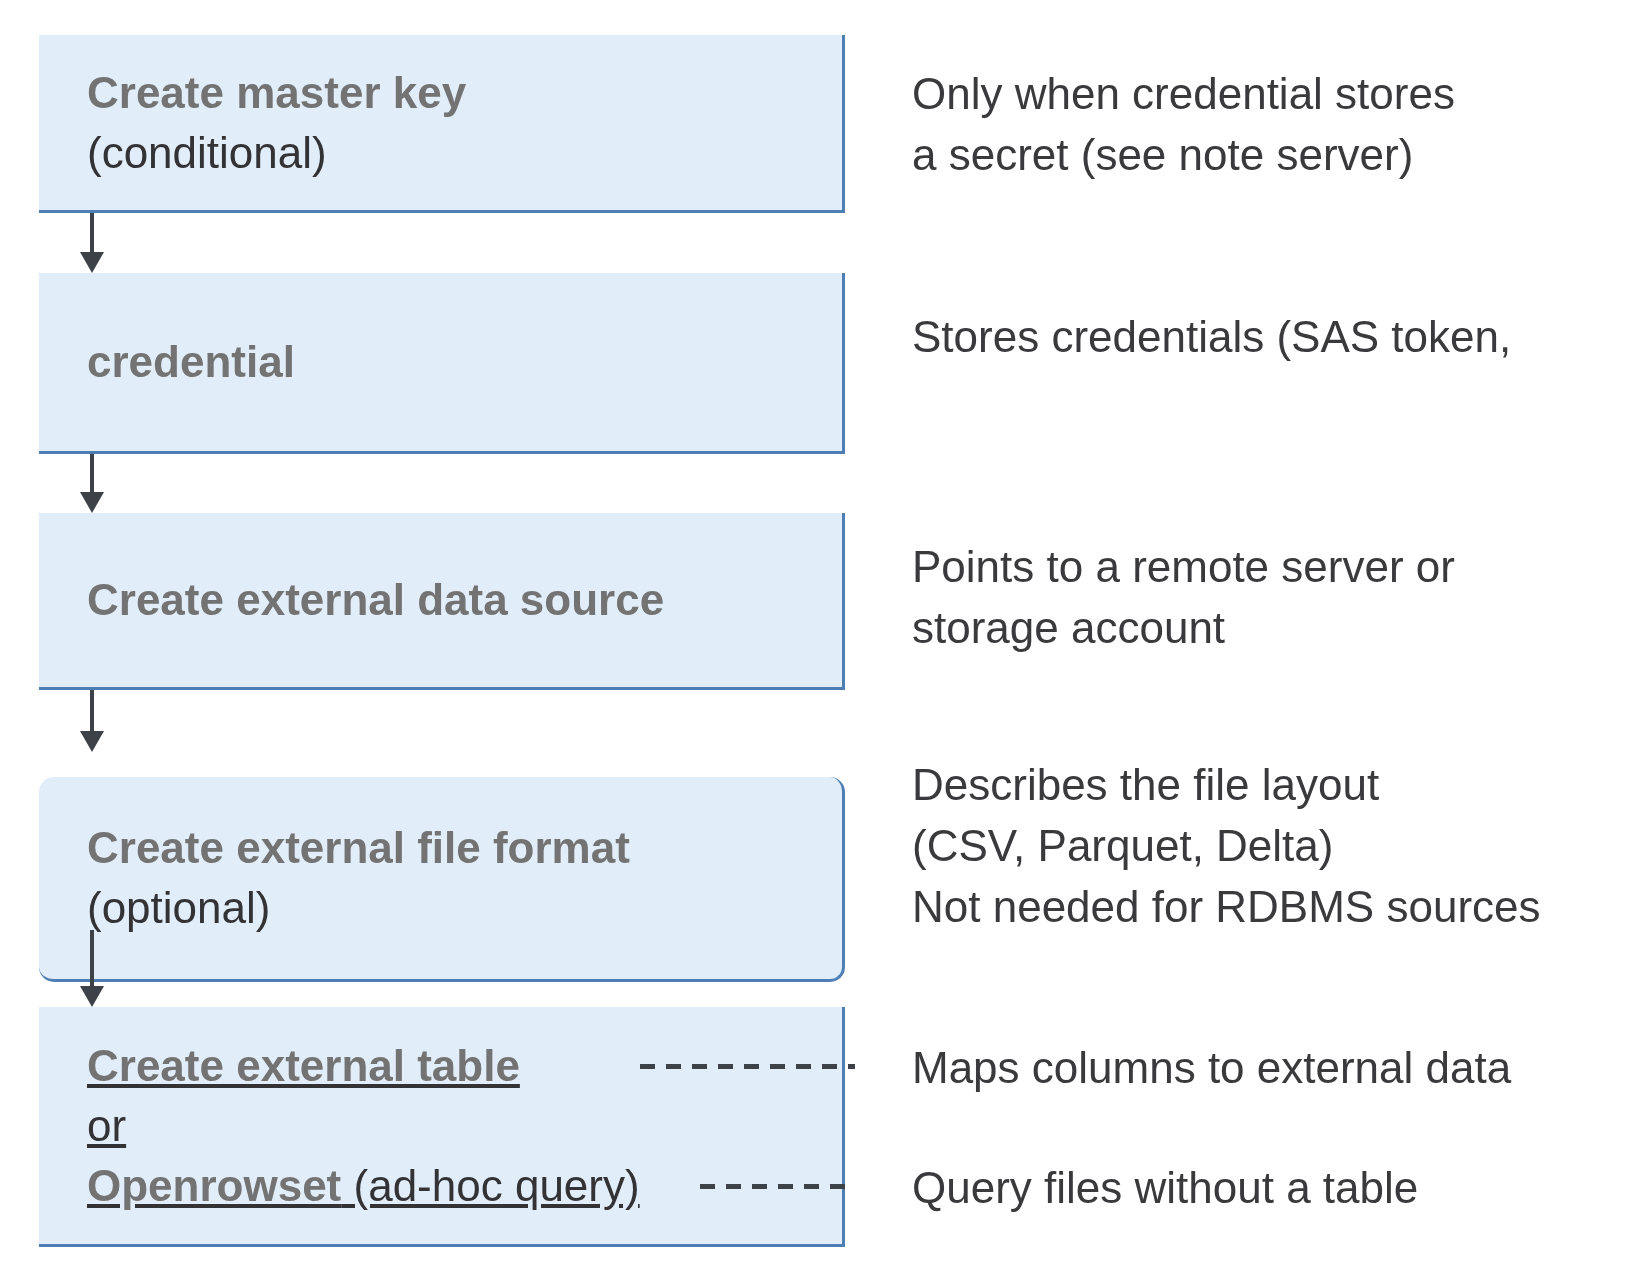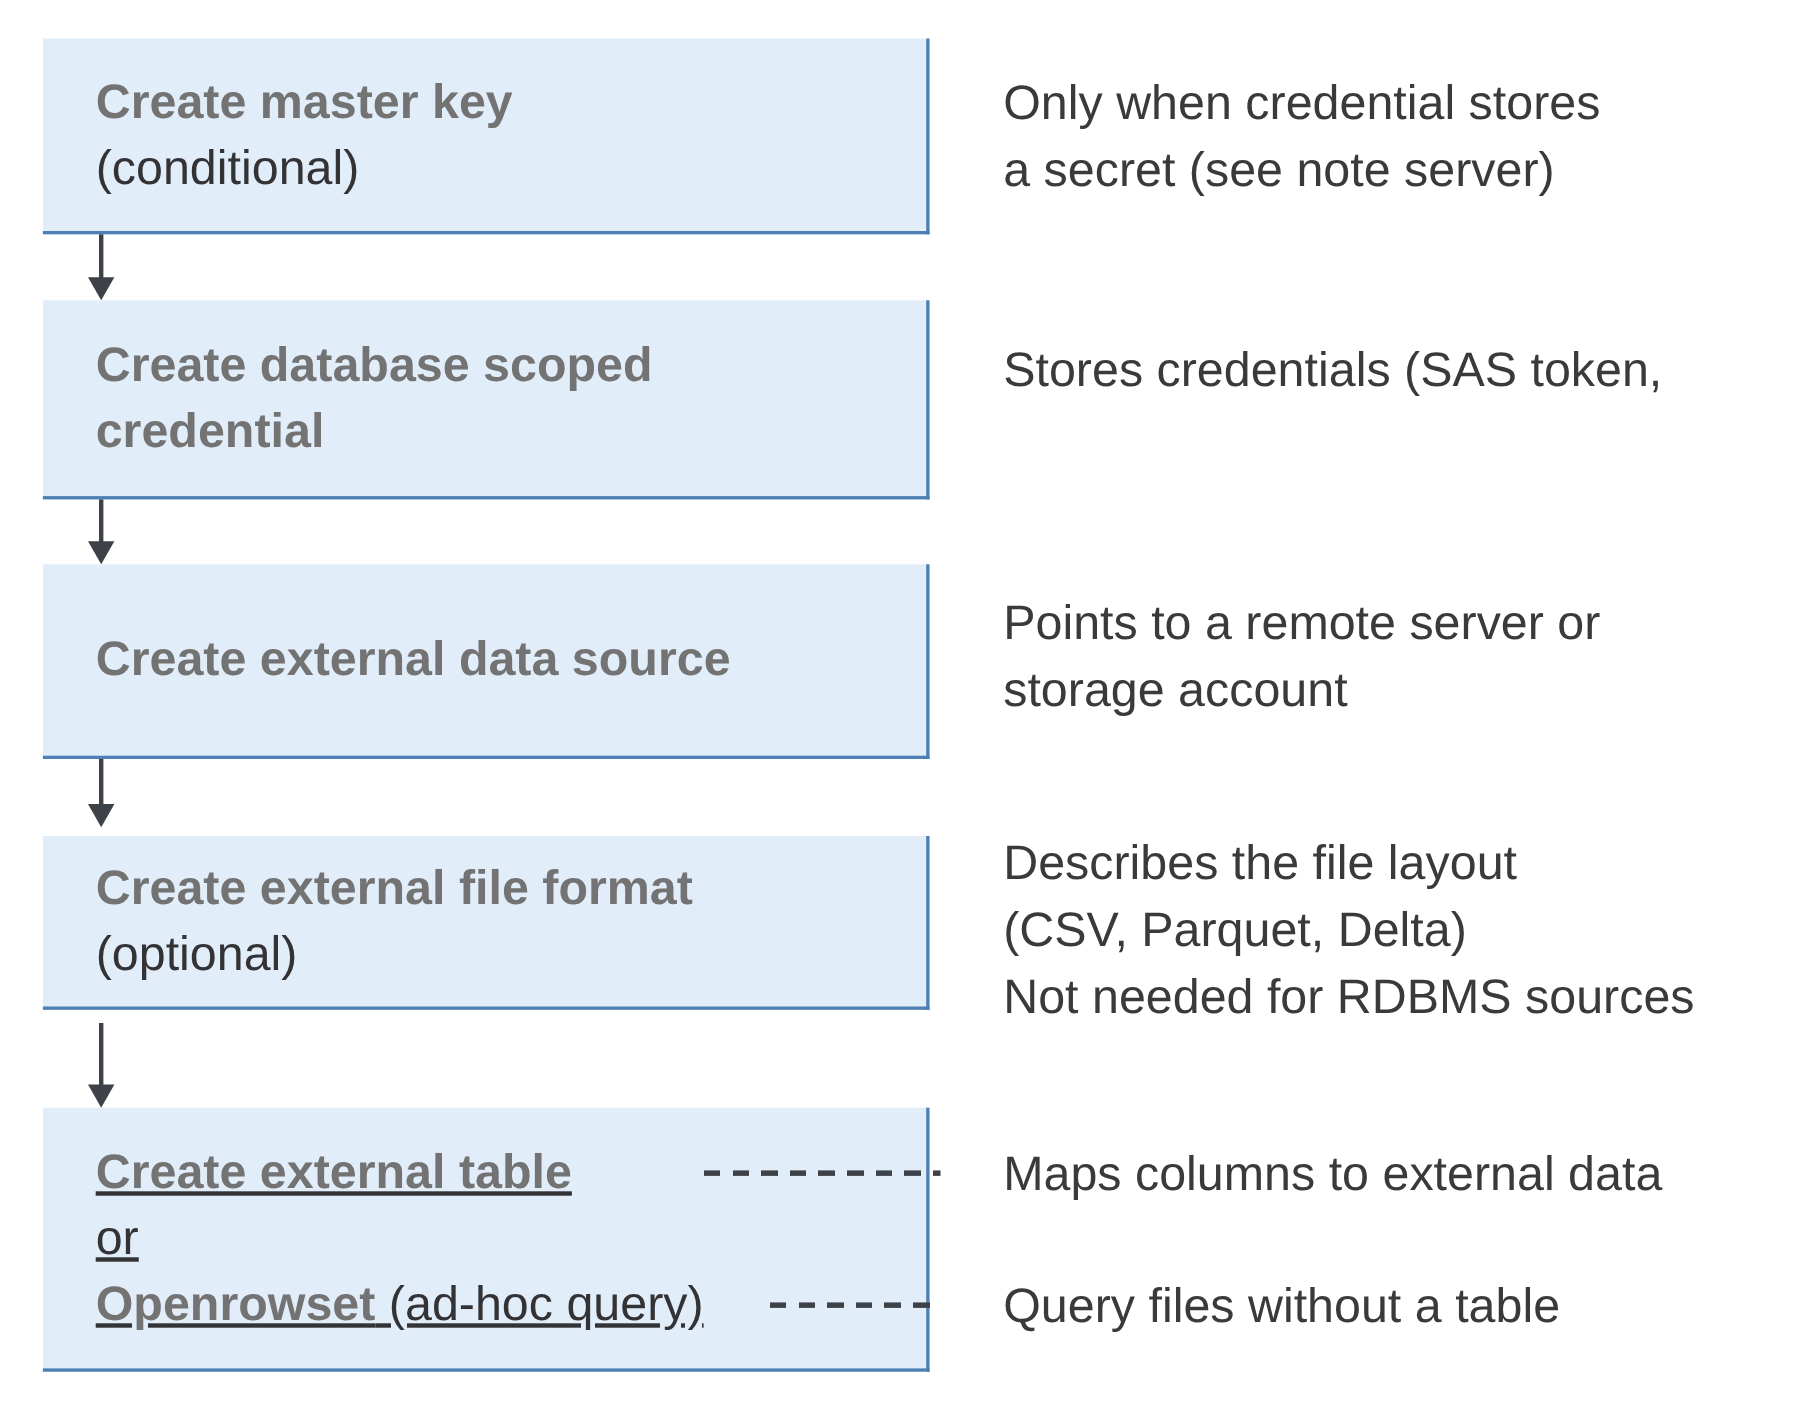--- a/index.html
+++ b/index.html
@@ -25,21 +25,21 @@
     justify-content: center;
     padding-left: 48px;
     font-size: 44px;
     line-height: 60px;
     color: #333336;
   }
   .step-box .bold { font-weight: bold; color: #737373; }
   .box-1 { top: 35px;  height: 178px; }
   .box-2 { top: 273px; height: 181px; }
   .box-3 { top: 513px; height: 177px; }
-  .box-4 { top: 760px; height: 158px; }
+  .box-4 { top: 777px; height: 205px; border-radius: 15px; }
   .box-5 { top: 1007px; height: 240px; text-decoration: underline; }
 
   .note {
     position: absolute;
     left: 888px;
     font-size: 44px;
     line-height: 61px;
     color: #3a3a3d;
     white-space: nowrap;
     margin-left: 24px;
@@ -96,21 +96,20 @@
   <div class="step-box box-1">
     <div class="bold">Create master key</div>
     <div>(conditional)</div>
   </div>
   <div class="arrow arrow-1">
     <div class="shaft"></div>
     <div class="head"></div>
   </div>
 
   <div class="step-box box-2">
-    <div class="bold">Create database scoped</div>
     <div class="bold">credential</div>
   </div>
   <div class="arrow arrow-2">
     <div class="shaft"></div>
     <div class="head"></div>
   </div>
 
   <div class="step-box box-3">
     <div class="bold">Create external data source</div>
   </div>

